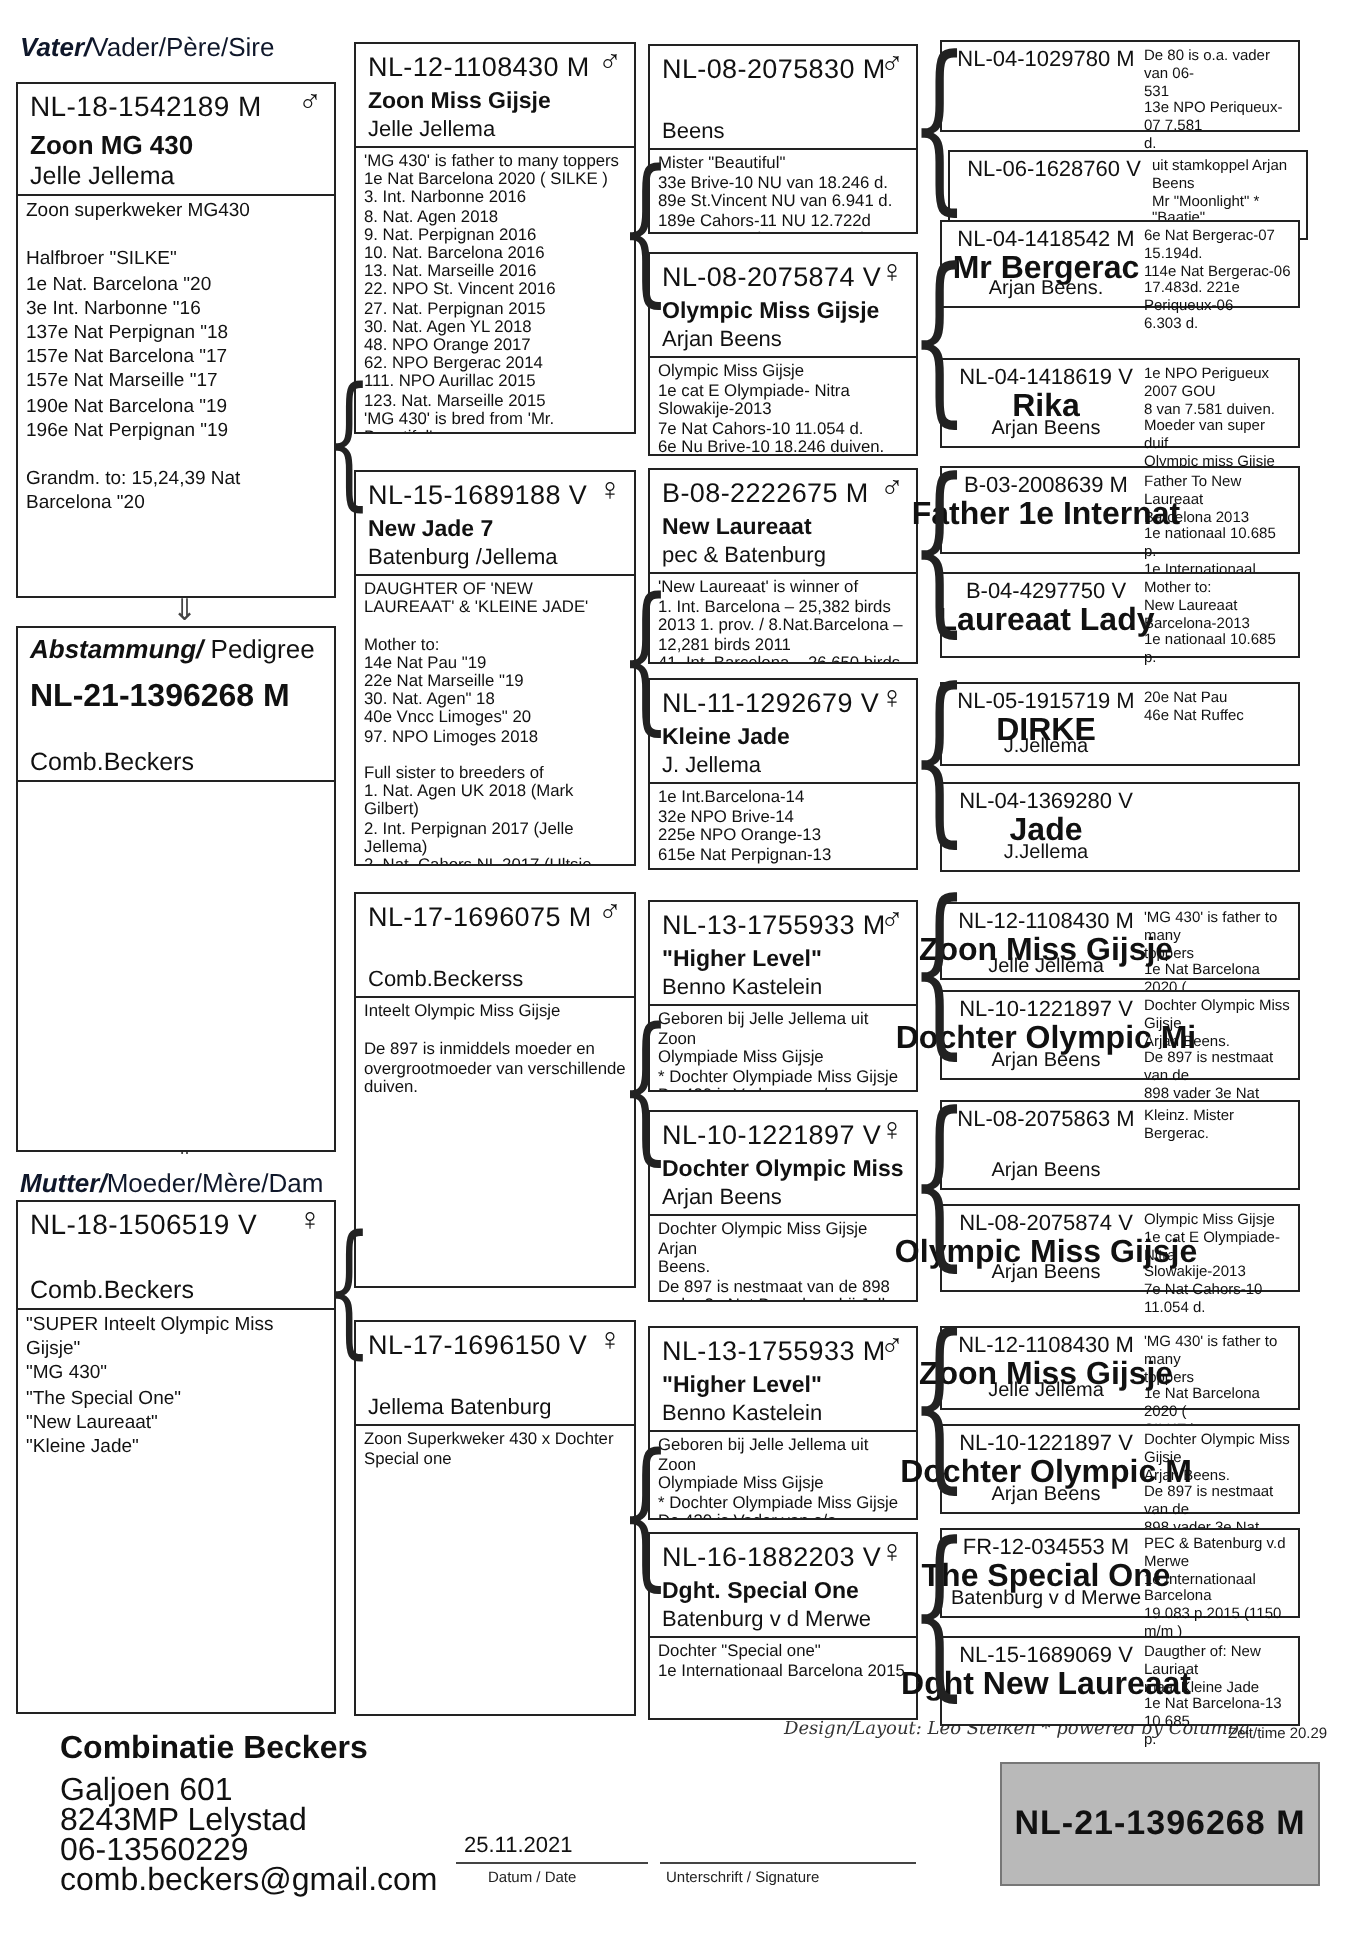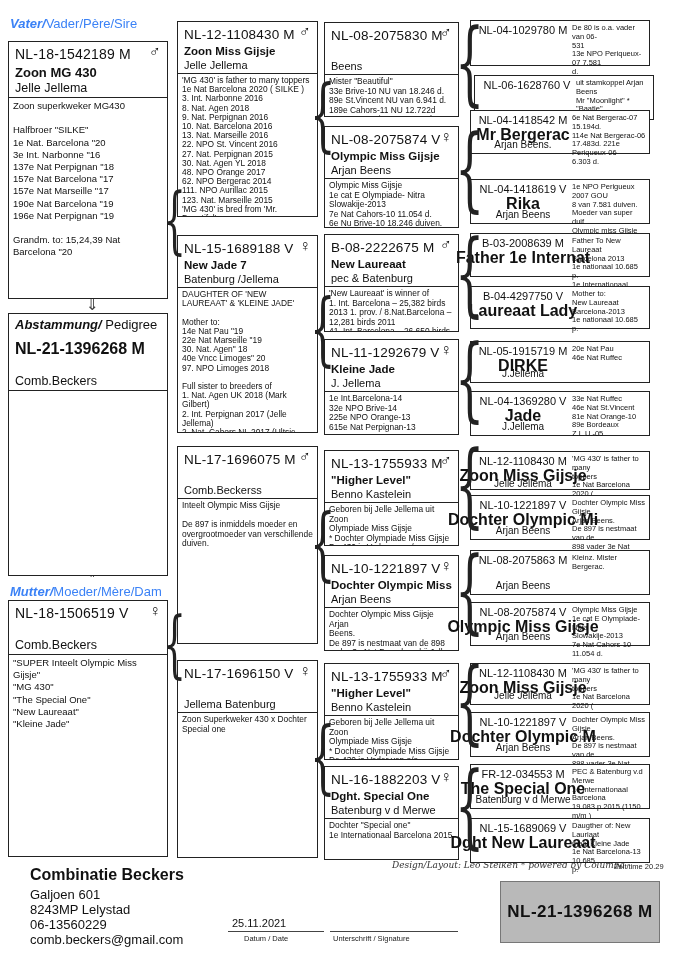--- a/index.html
+++ b/index.html
@@ -1,18 +1,18 @@
 <!DOCTYPE html>
 <html><head>
 <meta charset="utf-8">
 <style>
   html,body{margin:0;padding:0;background:#e8e8e8;}
   .page{position:relative;width:685px;height:968px;background:#ffffff;
         font-family:"Liberation Sans", sans-serif;color:#111;overflow:hidden;}
-  .gen-label{position:absolute;font-size:13px;color:#3b82f6;white-space:nowrap;}
+  .gen-label{position:absolute;font-size:13px;color:#0f172a;white-space:nowrap;}
   .gen-label b{font-style:italic;}
   .box{position:absolute;border:1px solid #222;background:#fff;box-sizing:border-box;
        display:flex;flex-direction:column;overflow:hidden;}
   .hdr{padding:3px 5px 2px 6px;position:relative;flex:none;}
   .ring{font-size:13.5px;letter-spacing:0.2px;white-space:nowrap;}
   .sex{position:absolute;top:2px;right:6px;font-size:16px;line-height:16px;}
   .name{font-weight:bold;font-size:11.5px;margin-top:2px;min-height:13px;white-space:nowrap;}
   .owner{font-size:11px;margin-top:1px;min-height:12px;white-space:nowrap;}
   .details{border-top:1px solid #222;padding:2px 4px;font-size:8.4px;line-height:9.6px;
            white-space:pre-line;flex:1;overflow:hidden;}
@@ -32,21 +32,21 @@
   .sring{font-size:11px;white-space:nowrap;}
   .sname{font-weight:bold;font-size:16px;white-space:nowrap;min-height:11px;}
   .sowner{font-size:10px;white-space:nowrap;min-height:11px;}
   .snote{position:absolute;left:101px;right:3px;top:3px;font-size:7.5px;line-height:8.8px;
          white-space:pre-line;overflow:hidden;}
   .brace{position:absolute;font-family:"DejaVu Serif", serif;color:#222;line-height:1;
          transform:scaleX(0.5);transform-origin:left center;font-weight:normal;}
   .arrow{position:absolute;font-size:15px;color:#444;}
   
   .loft-name{position:absolute;left:30px;top:866px;font-size:16px;font-weight:bold;}
-  .loft-line{position:absolute;left:30px;font-size:13px;}
+  .loft-line{position:absolute;left:30px;font-size:16px;}
   .sigline{position:absolute;border-top:1px solid #444;height:0;}
   .date-val{position:absolute;left:232px;top:917px;font-size:11px;}
   .sig-label{position:absolute;font-size:7.5px;color:#222;}
   .credit{position:absolute;left:392px;top:860px;font-size:9px;font-style:italic;
           font-family:"DejaVu Serif", serif;color:#333;white-space:nowrap;}
   .timestamp{position:absolute;left:614px;top:862px;font-size:7.5px;color:#222;}
   .plate{position:absolute;left:500px;top:881px;width:158px;height:60px;background:#b9b9b9;
          border:1px solid #777;display:flex;align-items:center;justify-content:center;
          font-size:17px;font-weight:bold;letter-spacing:0.5px;}
 </style>
@@ -308,24 +308,20 @@
       </div>
       <div class="snote">20e Nat Pau
 46e Nat Ruffec</div>
     </div>
     <div class="sbox" style="left: 470px; top: 391px; width: 180px; height: 45px;">
       <div class="sleft">
         <div class="sring">NL-04-1369280 V</div>
         <div class="sname">Jade</div>
         <div class="sowner">J.Jellema</div>
       </div>
-      <div class="snote">33e Nat Ruffec
-46e Nat St.Vincent
-81e Nat Orange-10
-89e Bordeaux Z.L.U.-05</div>
     </div>
     <div class="sbox" style="left: 470px; top: 451px; width: 180px; height: 39px;">
       <div class="sleft">
         <div class="sring">NL-12-1108430 M</div>
         <div class="sname">Zoon Miss Gijsje</div>
         <div class="sowner">Jelle Jellema</div>
       </div>
       <div class="snote">'MG 430' is father to many
 toppers
 1e Nat Barcelona 2020 (

